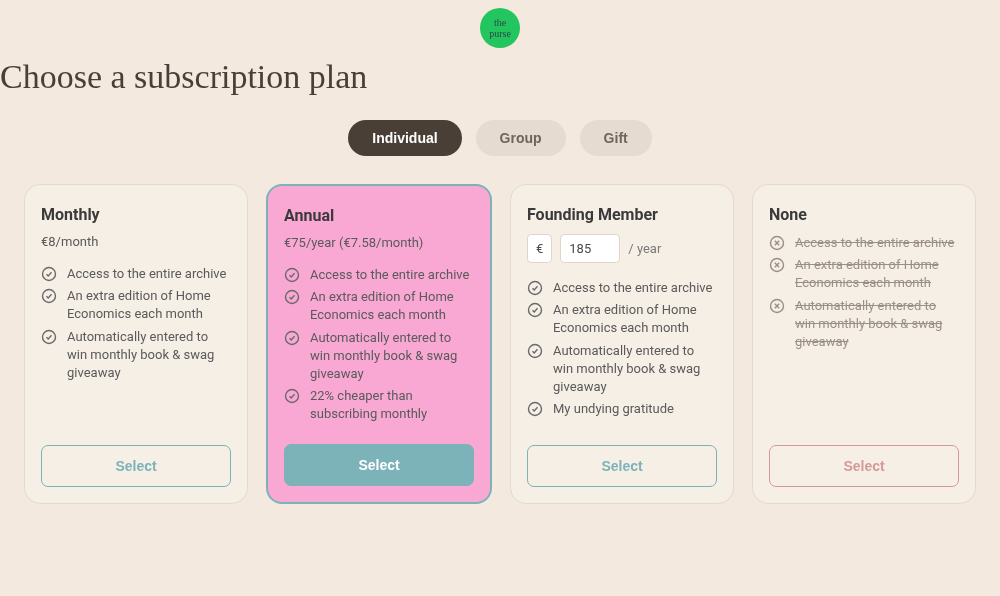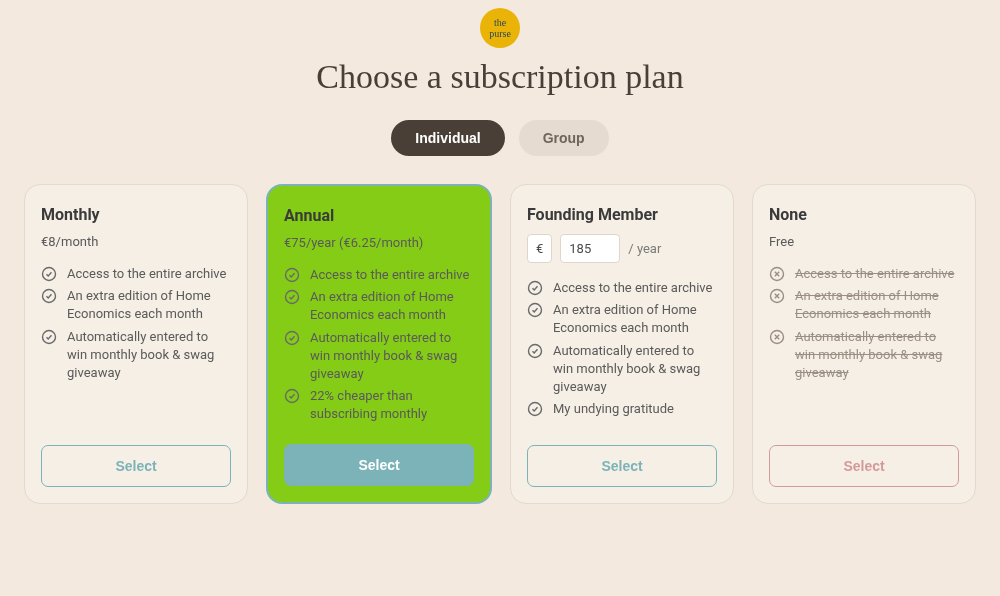--- a/index.html
+++ b/index.html
@@ -6,35 +6,35 @@
   body {
     font-family: -apple-system, BlinkMacSystemFont, "Segoe UI", Roboto, Helvetica, Arial, sans-serif;
     background: #f3e9de;
     width: 1000px;
     height: 596px;
     overflow: hidden;
     color: #4a4a4a;
   }
   .logo {
     width: 40px; height: 40px;
-    background: #eab308;
+    background: #22c55e;
     border-radius: 50%;
     margin: 8px auto 10px auto;
     display: flex; align-items: center; justify-content: center;
     font-family: Georgia, serif;
     font-size: 10px;
     color: #2c4a4d;
     text-align: center;
     line-height: 1.1;
   }
   .title {
     font-family: Georgia, "Times New Roman", serif;
     font-size: 34px;
     font-weight: 500;
-    text-align: center;
+    text-align: left;
     color: #4a3f38;
     margin-bottom: 24px;
   }
   .toggle-row {
     display: flex;
     gap: 14px;
     justify-content: center;
     margin-bottom: 28px;
   }
   .toggle {
@@ -56,21 +56,21 @@
     flex: 1 1 0;
     background: #f6efe6;
     border: 1px solid #e4d9cc;
     border-radius: 16px;
     padding: 20px 16px 16px 16px;
     display: flex;
     flex-direction: column;
   }
   .plan.highlight {
     border: 2px solid #7bb3b8;
-    background: #84cc16;
+    background: #f9a8d4;
   }
   .plan-name {
     font-size: 16px;
     font-weight: 700;
     color: #3a3a3a;
     margin-bottom: 10px;
   }
   .plan-price {
     font-size: 13px;
     color: #5a5a5a;
@@ -136,20 +136,21 @@
 <div class="logo">
   <span style="white-space:pre-line;">the
 purse</span>
 </div>
 
 <h1 class="title">Choose a subscription plan</h1>
 
 <div class="toggle-row">
   <button class="toggle active">Individual</button>
   <button class="toggle inactive">Group</button>
+  <button class="toggle inactive">Gift</button>
 </div>
 
 <div class="plans">
 
   <div class="plan">
     <div class="plan-name">Monthly</div>
     <div class="plan-price">€8/month</div>
     <div class="features">
       <div class="feature">
         <span class="icon-wrap"><svg viewBox="0 0 16 16" fill="none" stroke="#6a6a6a" stroke-width="1.4">
@@ -171,21 +172,21 @@
               <path d="M5.5 8.2l1.7 1.7 3.3-3.6"></path>
             </svg></span>
         <span class="feature-text">Automatically entered to win monthly book &amp; swag giveaway</span>
       </div>
     </div>
     <button class="select-btn">Select</button>
   </div>
 
   <div class="plan highlight">
     <div class="plan-name">Annual</div>
-    <div class="plan-price">€75/year (€6.25/month)</div>
+    <div class="plan-price">€75/year (€7.58/month)</div>
     <div class="features">
       <div class="feature">
         <span class="icon-wrap"><svg viewBox="0 0 16 16" fill="none" stroke="#6a6a6a" stroke-width="1.4">
               <circle cx="8" cy="8" r="6.5"></circle>
               <path d="M5.5 8.2l1.7 1.7 3.3-3.6"></path>
             </svg></span>
         <span class="feature-text">Access to the entire archive</span>
       </div>
       <div class="feature">
         <span class="icon-wrap"><svg viewBox="0 0 16 16" fill="none" stroke="#6a6a6a" stroke-width="1.4">
@@ -247,21 +248,20 @@
               <path d="M5.5 8.2l1.7 1.7 3.3-3.6"></path>
             </svg></span>
         <span class="feature-text">My undying gratitude</span>
       </div>
     </div>
     <button class="select-btn">Select</button>
   </div>
 
   <div class="plan">
     <div class="plan-name">None</div>
-    <div class="plan-price">Free</div>
     <div class="features">
       <div class="feature excluded">
         <span class="icon-wrap"><svg viewBox="0 0 16 16" fill="none" stroke="#9a8f84" stroke-width="1.4">
               <circle cx="8" cy="8" r="6.5"></circle>
               <path d="M5.8 5.8l4.4 4.4M10.2 5.8l-4.4 4.4"></path>
             </svg></span>
         <span class="feature-text">Access to the entire archive</span>
       </div>
       <div class="feature excluded">
         <span class="icon-wrap"><svg viewBox="0 0 16 16" fill="none" stroke="#9a8f84" stroke-width="1.4">

